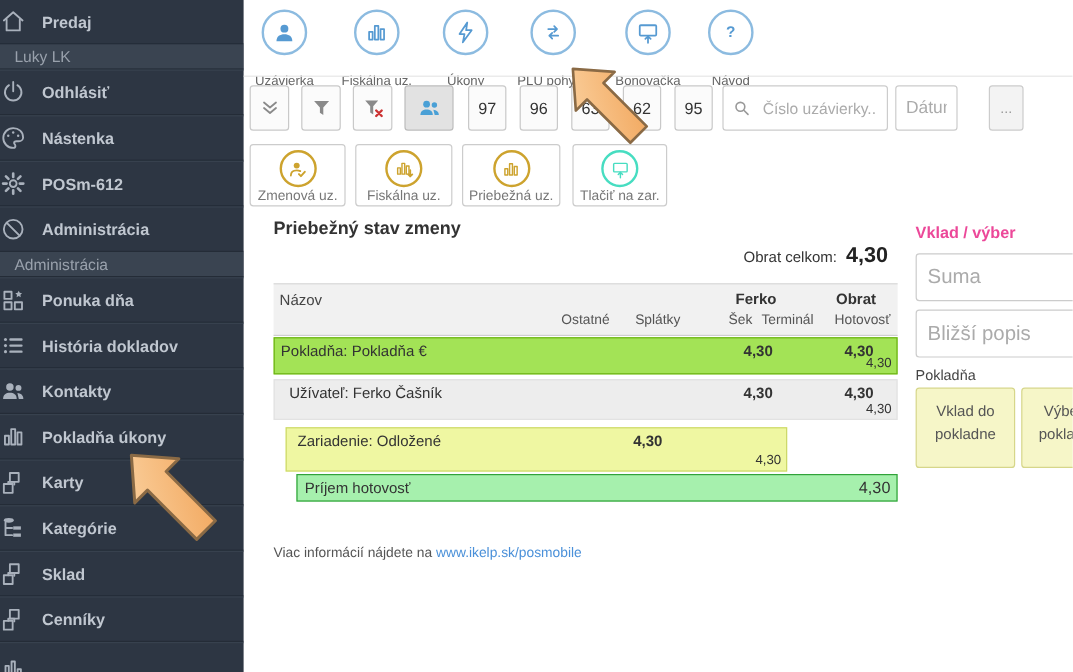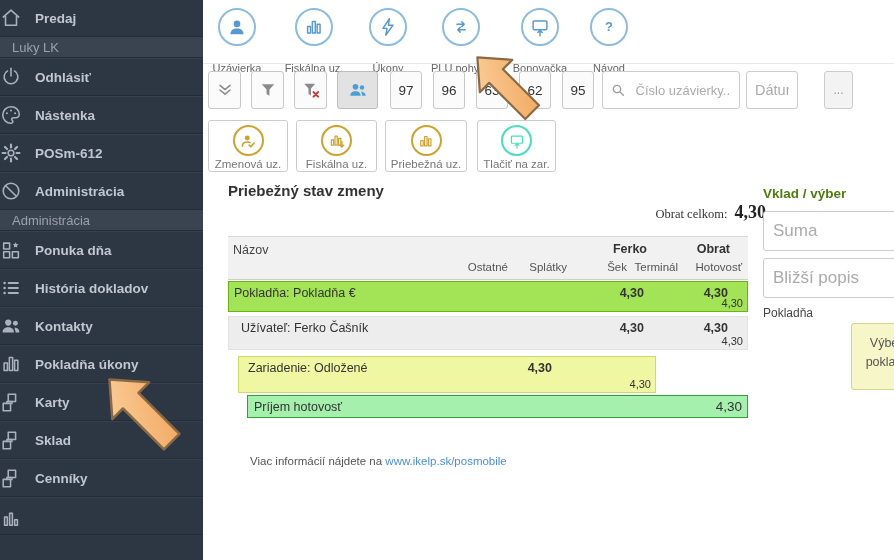--- a/index.html
+++ b/index.html
@@ -47,46 +47,46 @@
         background:#fff;text-align:center;padding-top:4px;cursor:pointer;}
   .ricon{width:27px;height:27px;border:2px solid currentColor;border-radius:50%;margin:0 auto;
          display:flex;align-items:center;justify-content:center;}
   .ricon svg{width:18px;height:18px;}
   .rbtn.gold{color:#cda32e;}
   .rbtn.teal{color:#47ddc1;}
   .rbtn-label{font-size:11.5px;color:#777;margin-top:2px;white-space:nowrap;}
 
   
   .page-title{position:absolute;left:228px;top:182px;font-size:15px;font-weight:bold;color:#333;}
-  .total-line{position:absolute;left:498px;top:202px;width:268px;text-align:right;font-size:12.5px;color:#333;font-family:Liberation Serif, serif;}
+  .total-line{position:absolute;left:472px;top:202px;width:268px;text-align:right;font-size:12.5px;color:#333;}
   .total-line b{font-size:18px;margin-left:4px;color:#222;}
   .thead{position:absolute;left:228px;top:236px;width:520px;height:44px;background:#f1f1f1;
          border-top:1px solid #d9d9d9;border-bottom:1px solid #cfcfcf;box-sizing:border-box;}
   .thead span{position:absolute;white-space:nowrap;}
   .th-nazov{left:5px;top:6px;font-size:12.5px;color:#444;}
   .th-group{top:5px;font-weight:bold;font-size:12.5px;color:#333;}
   .th-col{top:24px;font-size:11.5px;color:#555;}
 
   .trow{position:absolute;box-sizing:border-box;font-size:12.5px;color:#333;cursor:pointer;}
   .trow span{position:absolute;white-space:nowrap;}
   .r0{left:228px;top:281px;width:520px;height:31px;background:#a3e356;border:1px solid #6cb313;}
   .r1{left:228px;top:316px;width:520px;height:34px;background:#ededed;border:1px solid #e2e2e2;}
   .r2{left:238px;top:356px;width:418px;height:37px;background:#eff7a2;border:1px solid #cdd96a;}
   .r3{left:247px;top:395px;width:501px;height:23px;background:#a6f0ad;border:1px solid #31a23a;}
   .rl{top:4px;}
   .rv-celkom{right:103px;top:4px;font-weight:bold;}
   .rv-obrat{right:19px;top:4px;font-weight:bold;}
   .rv-sub{right:4px;bottom:2px;font-size:11px;}
   .rv-big{right:5px;top:3px;font-size:13.5px;}
 
-  .footer{position:absolute;left:228px;top:455px;font-size:11.5px;color:#555;margin-left:22px;}
+  .footer{position:absolute;left:228px;top:455px;font-size:11.5px;color:#555;}
   .footer a{color:#4a90d9;text-decoration:none;cursor:pointer;}
 
   
-  .rp-title{position:absolute;left:763px;top:186px;font-size:13.5px;font-weight:bold;color:#4d7c0f;}
+  .rp-title{position:absolute;left:763px;top:186px;font-size:13.5px;font-weight:bold;color:#ec4899;}
   .rp-input{position:absolute;left:763px;width:150px;height:40px;box-sizing:border-box;border:1px solid #ccc;
             border-radius:3px;padding:0 9px;font-size:17px;font-family:inherit;color:#333;outline:none;}
   .rp-label{position:absolute;left:763px;top:306px;font-size:12px;color:#444;}
   .rp-btn{position:absolute;top:323px;height:67px;background:#f6f6c8;border:1px solid #d6d68a;border-radius:3px;
           font-size:12.5px;color:#555;text-align:center;padding-top:10px;box-sizing:border-box;line-height:1.55;cursor:pointer;}
 
   .arrow{position:absolute;z-index:50;pointer-events:none;}
 </style>
 </head>
 <body>
@@ -167,20 +167,29 @@
         </svg>
         <span class="sb-label">Pokladňa úkony</span>
       </div>
       <div class="sb-item">
         <svg viewBox="0 0 24 24" fill="none" stroke="currentColor" stroke-width="1.7" stroke-linecap="round" stroke-linejoin="round">
           <rect x="9" y="3.5" width="8" height="8"></rect>
           <rect x="3.5" y="13.5" width="8" height="8"></rect>
           <path d="M13 11.5v2.5M7.5 13.5v-2h5.5"></path>
         </svg>
         <span class="sb-label">Karty</span>
+      </div>
+      <div class="sb-item">
+        <svg viewBox="0 0 24 24" fill="none" stroke="currentColor" stroke-width="1.7" stroke-linecap="round" stroke-linejoin="round">
+          <ellipse cx="8" cy="5" rx="4.5" ry="2.2" fill="currentColor" stroke="none"></ellipse>
+          <path d="M5 7v11.5M5 12h6M5 18.5h6"></path>
+          <rect x="12" y="10.5" width="7" height="3" fill="currentColor" stroke="none"></rect>
+          <rect x="12" y="17" width="7" height="3" fill="currentColor" stroke="none"></rect>
+        </svg>
+        <span class="sb-label">Kategórie</span>
       </div>
       <div class="sb-item">
         <svg viewBox="0 0 24 24" fill="none" stroke="currentColor" stroke-width="1.7" stroke-linecap="round" stroke-linejoin="round">
           <rect x="9" y="3.5" width="8" height="8"></rect>
           <rect x="3.5" y="13.5" width="8" height="8"></rect>
           <path d="M13 11.5v2.5M7.5 13.5v-2h5.5"></path>
         </svg>
         <span class="sb-label">Sklad</span>
       </div>
       <div class="sb-item">
@@ -385,20 +394,23 @@
 
   <div class="footer">
     <span>Viac informácií nájdete na</span>
     <a>www.ikelp.sk/posmobile</a>
   </div>
 
   <div class="rp-title">Vklad / výber</div>
   <input type="text" class="rp-input" style="top: 211px;" placeholder="Suma">
   <input type="text" class="rp-input" style="top: 258px;" placeholder="Bližší popis">
   <div class="rp-label">Pokladňa</div>
+  <div class="rp-btn" style="left:763px;width:83px">
+    <span>Vklad do pokladne</span>
+  </div>
   <div class="rp-btn" style="left:851px;width:80px">
     <span>Výber z pokladne</span>
   </div>
 
   <svg class="arrow" style="left:462px;top:42px;width:88px;height:88px" viewBox="0 0 100 100">
     <defs>
         <linearGradient id="ag1" x1="0" y1="0" x2="1" y2="1">
       <stop offset="0" stop-color="#fbd3a2"></stop>
           <stop offset="1" stop-color="#f1a459"></stop>
         </linearGradient>

